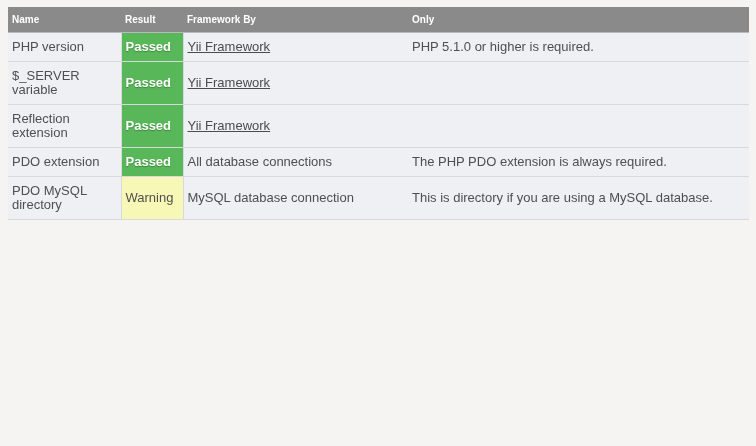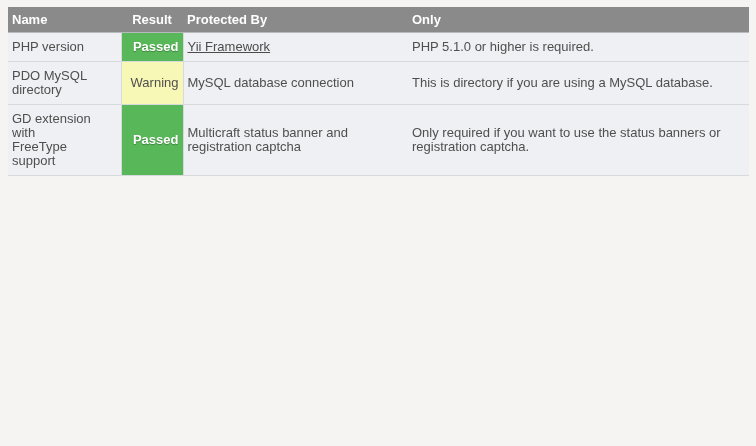--- a/index.html
+++ b/index.html
@@ -26,42 +26,42 @@
   }
   .wrap { padding: 7px 0 0 8px; }
   table.req-table {
     border-collapse: collapse;
     table-layout: fixed;
     width: 741px;
   }
   th {
     background: var(--header_bg);
     color: var(--header_text);
-    font-size: 13px;
+    font-size: 10px;
     font-weight: bold;
     text-align: left;
     padding: 5px 4px;
     line-height: 15px;
     border-bottom: 1px solid var(--header_border);
   }
-  th.col-result { text-align: center; }
+  th.col-result { text-align: left; }
   td {
     font-size: 13px;
     line-height: 14px;
     color: var(--text);
     background: var(--row_bg);
     padding: 7px 4px;
     border-bottom: 1px solid var(--row_border);
     vertical-align: middle;
     white-space: pre-line;
     overflow: hidden;
     margin-top: 15px;
   }
   td.result {
-    text-align: right;
+    text-align: left;
     border-left: 1px solid var(--row_border);
     border-right: 1px solid var(--row_border);
     white-space: normal;
   }
   td.result.passed {
     background: var(--passed_bg);
     color: var(--passed_text);
     font-weight: bold;
     text-shadow: 0 1px 1px rgba(0,0,0,0.28);
   }
@@ -83,44 +83,53 @@
     <colgroup>
       <col style="width:113px">
       <col style="width:62px">
       <col style="width:225px">
       <col style="width:341px">
     </colgroup>
     <thead>
       <tr>
         <th class="col-name">Name</th>
         <th class="col-result">Result</th>
-        <th class="col-required">Protected By</th>
+        <th class="col-required">Framework By</th>
         <th class="col-memo">Only</th>
       </tr>
     </thead>
     <tbody id="rows">
         <tr>
           <td class="name">PHP version</td>
           <td class="result passed"><span>Passed</span></td>
           <td class="req"><a class="req-link" href="#">Yii Framework</a></td>
           <td class="memo">PHP 5.1.0 or higher is required.</td>
         </tr>
         <tr>
+          <td class="name">$_SERVER
+variable</td>
+          <td class="result passed"><span>Passed</span></td>
+          <td class="req"><a class="req-link" href="#">Yii Framework</a></td>
+          <td class="memo"></td>
+        </tr>
+        <tr>
+          <td class="name">Reflection
+extension</td>
+          <td class="result passed"><span>Passed</span></td>
+          <td class="req"><a class="req-link" href="#">Yii Framework</a></td>
+          <td class="memo"></td>
+        </tr>
+        <tr>
+          <td class="name">PDO extension</td>
+          <td class="result passed"><span>Passed</span></td>
+          <td class="req"><span>All database connections</span></td>
+          <td class="memo">The PHP PDO extension is always required.</td>
+        </tr>
+        <tr>
           <td class="name">PDO MySQL
 directory</td>
           <td class="result warning"><span>Warning</span></td>
           <td class="req"><span>MySQL database connection</span></td>
           <td class="memo">This is directory if you are using a MySQL database.</td>
         </tr>
-        <tr>
-          <td class="name">GD extension
-with
-FreeType
-support</td>
-          <td class="result passed"><span>Passed</span></td>
-          <td class="req"><span>Multicraft status banner and
-registration captcha</span></td>
-          <td class="memo">Only required if you want to use the status banners or
-registration captcha.</td>
-        </tr>
       </tbody>
   </table>
 </div>
 
 </body></html>

